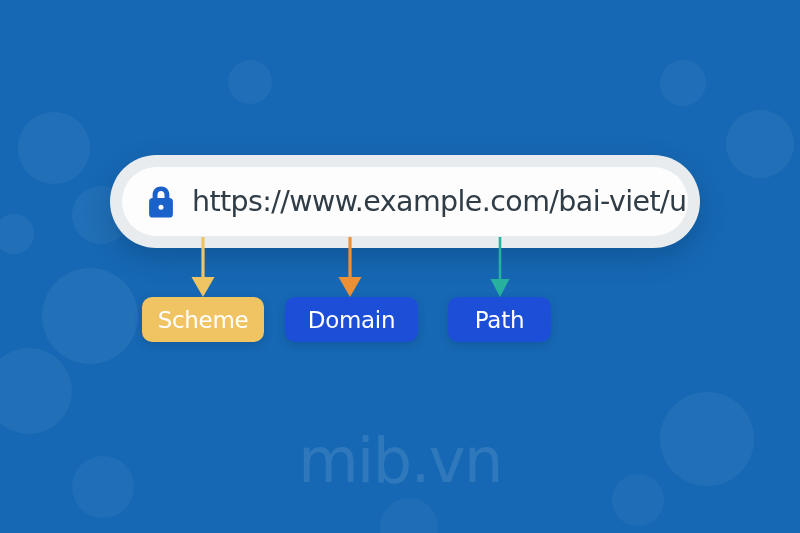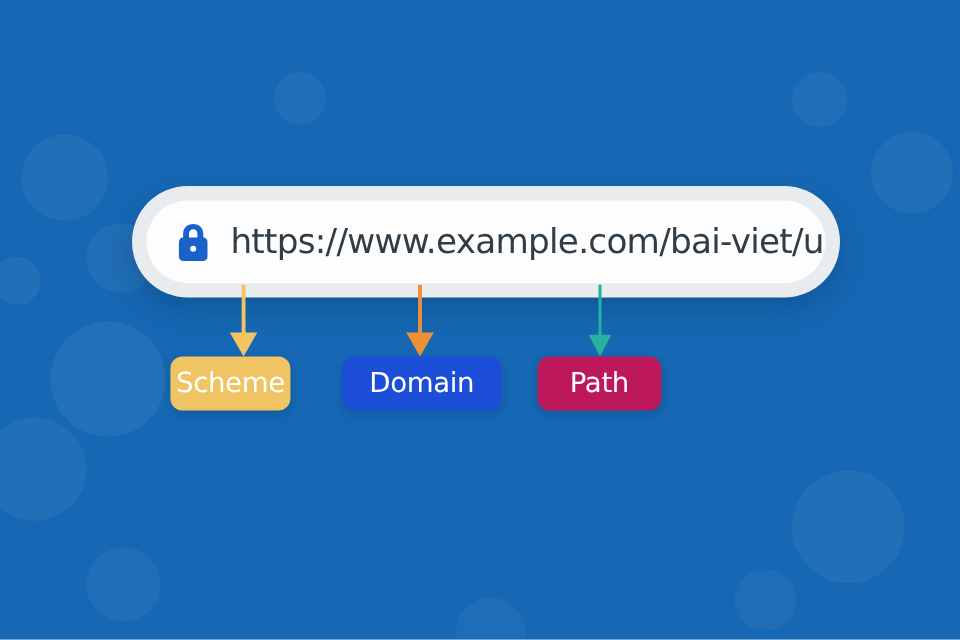--- a/index.html
+++ b/index.html
@@ -94,21 +94,21 @@
     align-items: center;
     justify-content: center;
     color: #ffffff;
     font-family: "DejaVu Sans", "Liberation Sans", sans-serif;
     font-size: 23px;
     letter-spacing: -0.3px;
     box-shadow: 0 3px 8px rgba(5, 40, 75, 0.20);
     box-sizing: border-box;
     padding: 0 14px;
   }
-  .label-scheme { left: 142px; top: 297px; width: 100px; background: #f0c463; }
+  .label-scheme { left: 142px; top: 297px; width: 122px; background: #f0c463; }
   .label-domain { left: 285px; top: 297px; width: 133px; background: #ee9035; }
   .label-path   { left: 448px; top: 297px; width: 103px; background: #25b19b; }
 
   
   .watermark {
     position: absolute;
     left: 0;
     right: 0;
     top: 424px;
     text-align: center;
@@ -163,18 +163,19 @@
     <rect x="11.7" y="0" width="2.6" height="44" fill="#25b19b"></rect>
     <path d="M3.5 42 L22.5 42 L13 60 Z" fill="#25b19b"></path>
   </svg>
 
   <div class="label label-scheme" style="background: rgb(240, 196, 99);">
     <span>Scheme</span>
   </div>
   <div class="label label-domain" style="background: #1d4ed8;">
     <span>Domain</span>
   </div>
-  <div class="label label-path" style="background: #be185d;">
+  <div class="label label-path" style="background: #1d4ed8;">
     <span>Path</span>
   </div>
 
+  <div class="watermark" style="color: rgb(255, 255, 255);">mib.vn</div>
 
 </div>
 
 </body></html>

